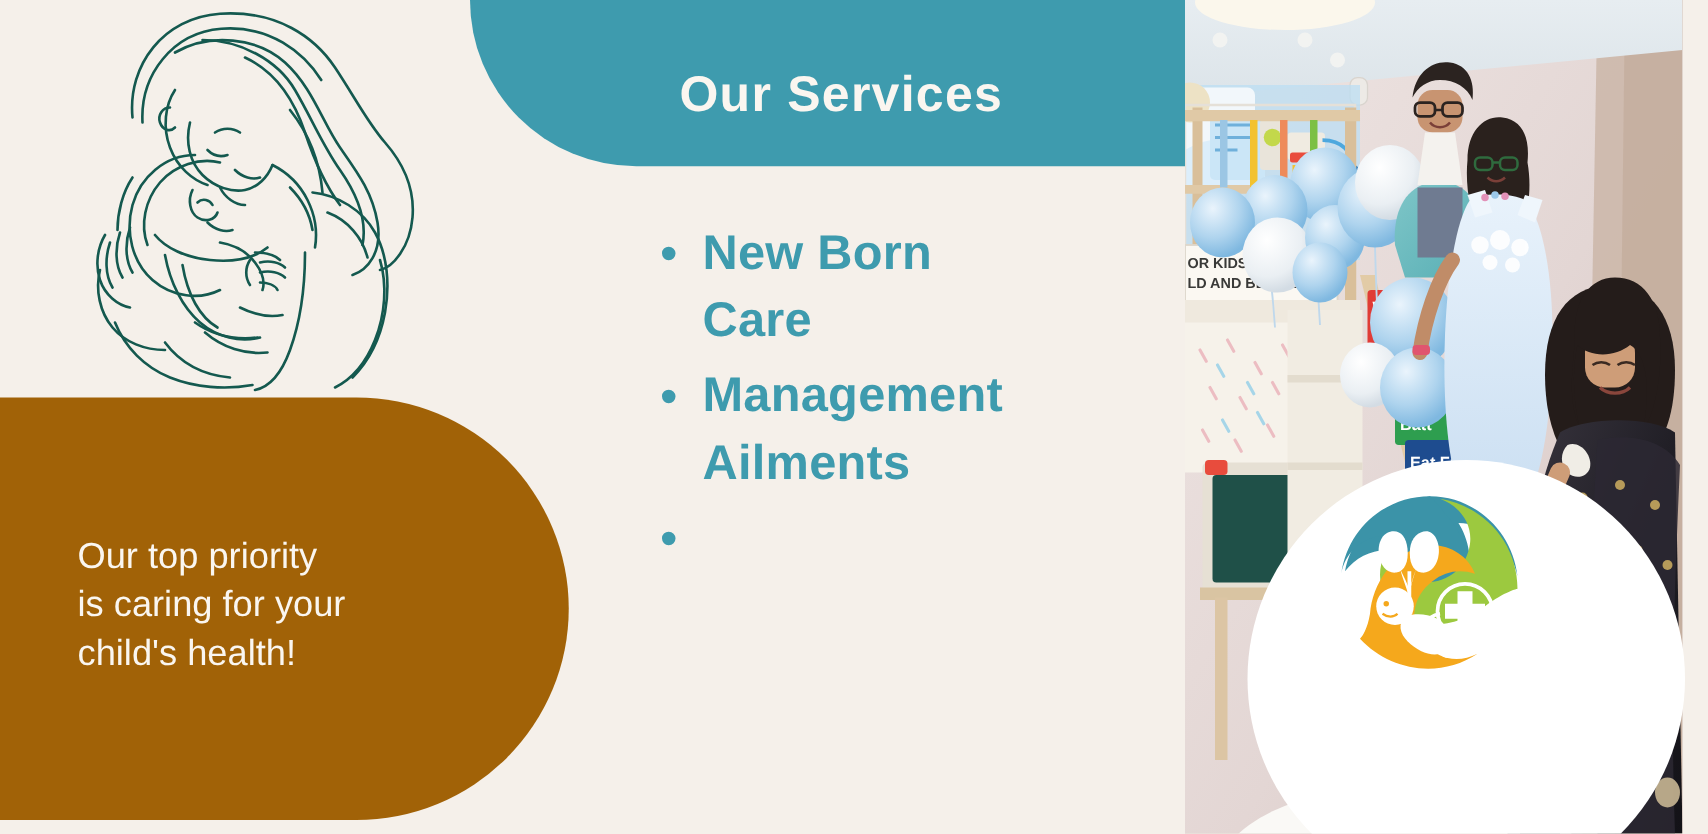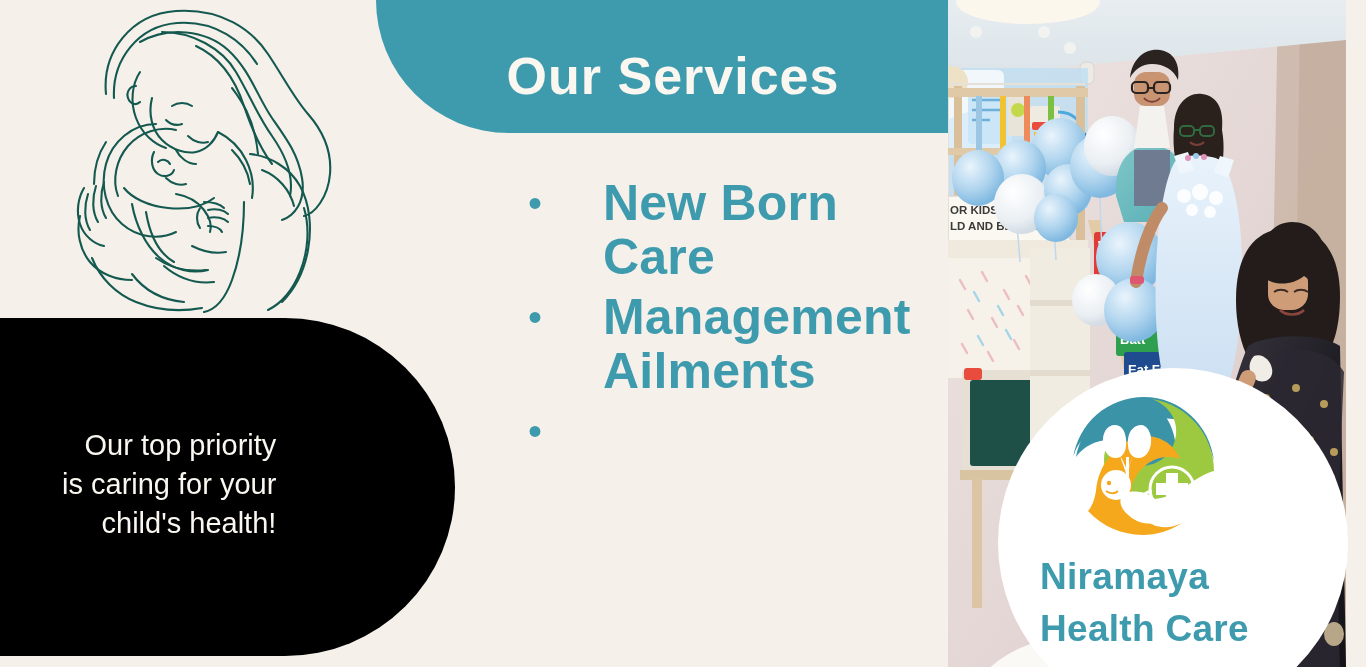--- a/index.html
+++ b/index.html
@@ -41,21 +41,21 @@
     border-bottom-left-radius: 133px;
     border-top-left-radius: 0px;
     display: flex;
     align-items: center;
     justify-content: center;
     box-sizing: border-box;
     padding-left: 20px;
   }
   .services-title {
     color: #FAF6F0;
-    font-size: 52px;
+    font-size: 40px;
     font-weight: bold;
     letter-spacing: 1px;
     line-height: 1;
     margin-top: 18px;
   }
 
   
   .services-list {
     position: absolute;
     left: 528px;
@@ -70,41 +70,39 @@
   .bullet {
     color: #3E9BAE;
     font-size: 40px;
     line-height: 54px;
     width: 34px;
     flex: 0 0 34px;
     text-align: left;
   }
   .service-text {
     color: #3E9BAE;
-    font-size: 50px;
+    font-size: 39px;
     font-weight: bold;
     line-height: 54px;
     letter-spacing: 0.2px;
     max-width: 260px;
-    margin-left: 41px;
   }
 
   
   .tagline-panel {
     position: absolute;
     left: 0;
     top: 318px;
     width: 455px;
     height: 338px;
-    background: #000000;
+    background: #a16207;
     border-top-right-radius: 170px 169px;
     border-bottom-right-radius: 170px 169px;
     display: flex;
     align-items: center;
-    text-align: right;
   }
   .tagline-text {
     color: #FAF6F0;
     font-size: 29px;
     line-height: 39px;
     padding-left: 62px;
     padding-bottom: 6px;
     white-space: pre-line;
   }
 
@@ -528,16 +526,14 @@
 
       <g>
         <circle cx="104" cy="96" r="22" fill="none" stroke="#FFFFFF" stroke-width="3"></circle>
         <path d="M98 80 h12 v10 h10 v12 h-10 v10 h-12 v-10 h-10 v-12 h10 z" fill="#FFFFFF"></path>
         <path d="M84 98 C72 100 68 112 74 120" stroke="#FFFFFF" stroke-width="3" fill="none"></path>
         <circle cx="74" cy="122" r="3.6" fill="#FFFFFF"></circle>
       </g>
     </svg>
   </div>
 
-  <div class="brand-name">Niramaya
-Health Care</div>
 
 </div>
 
 </body></html>

